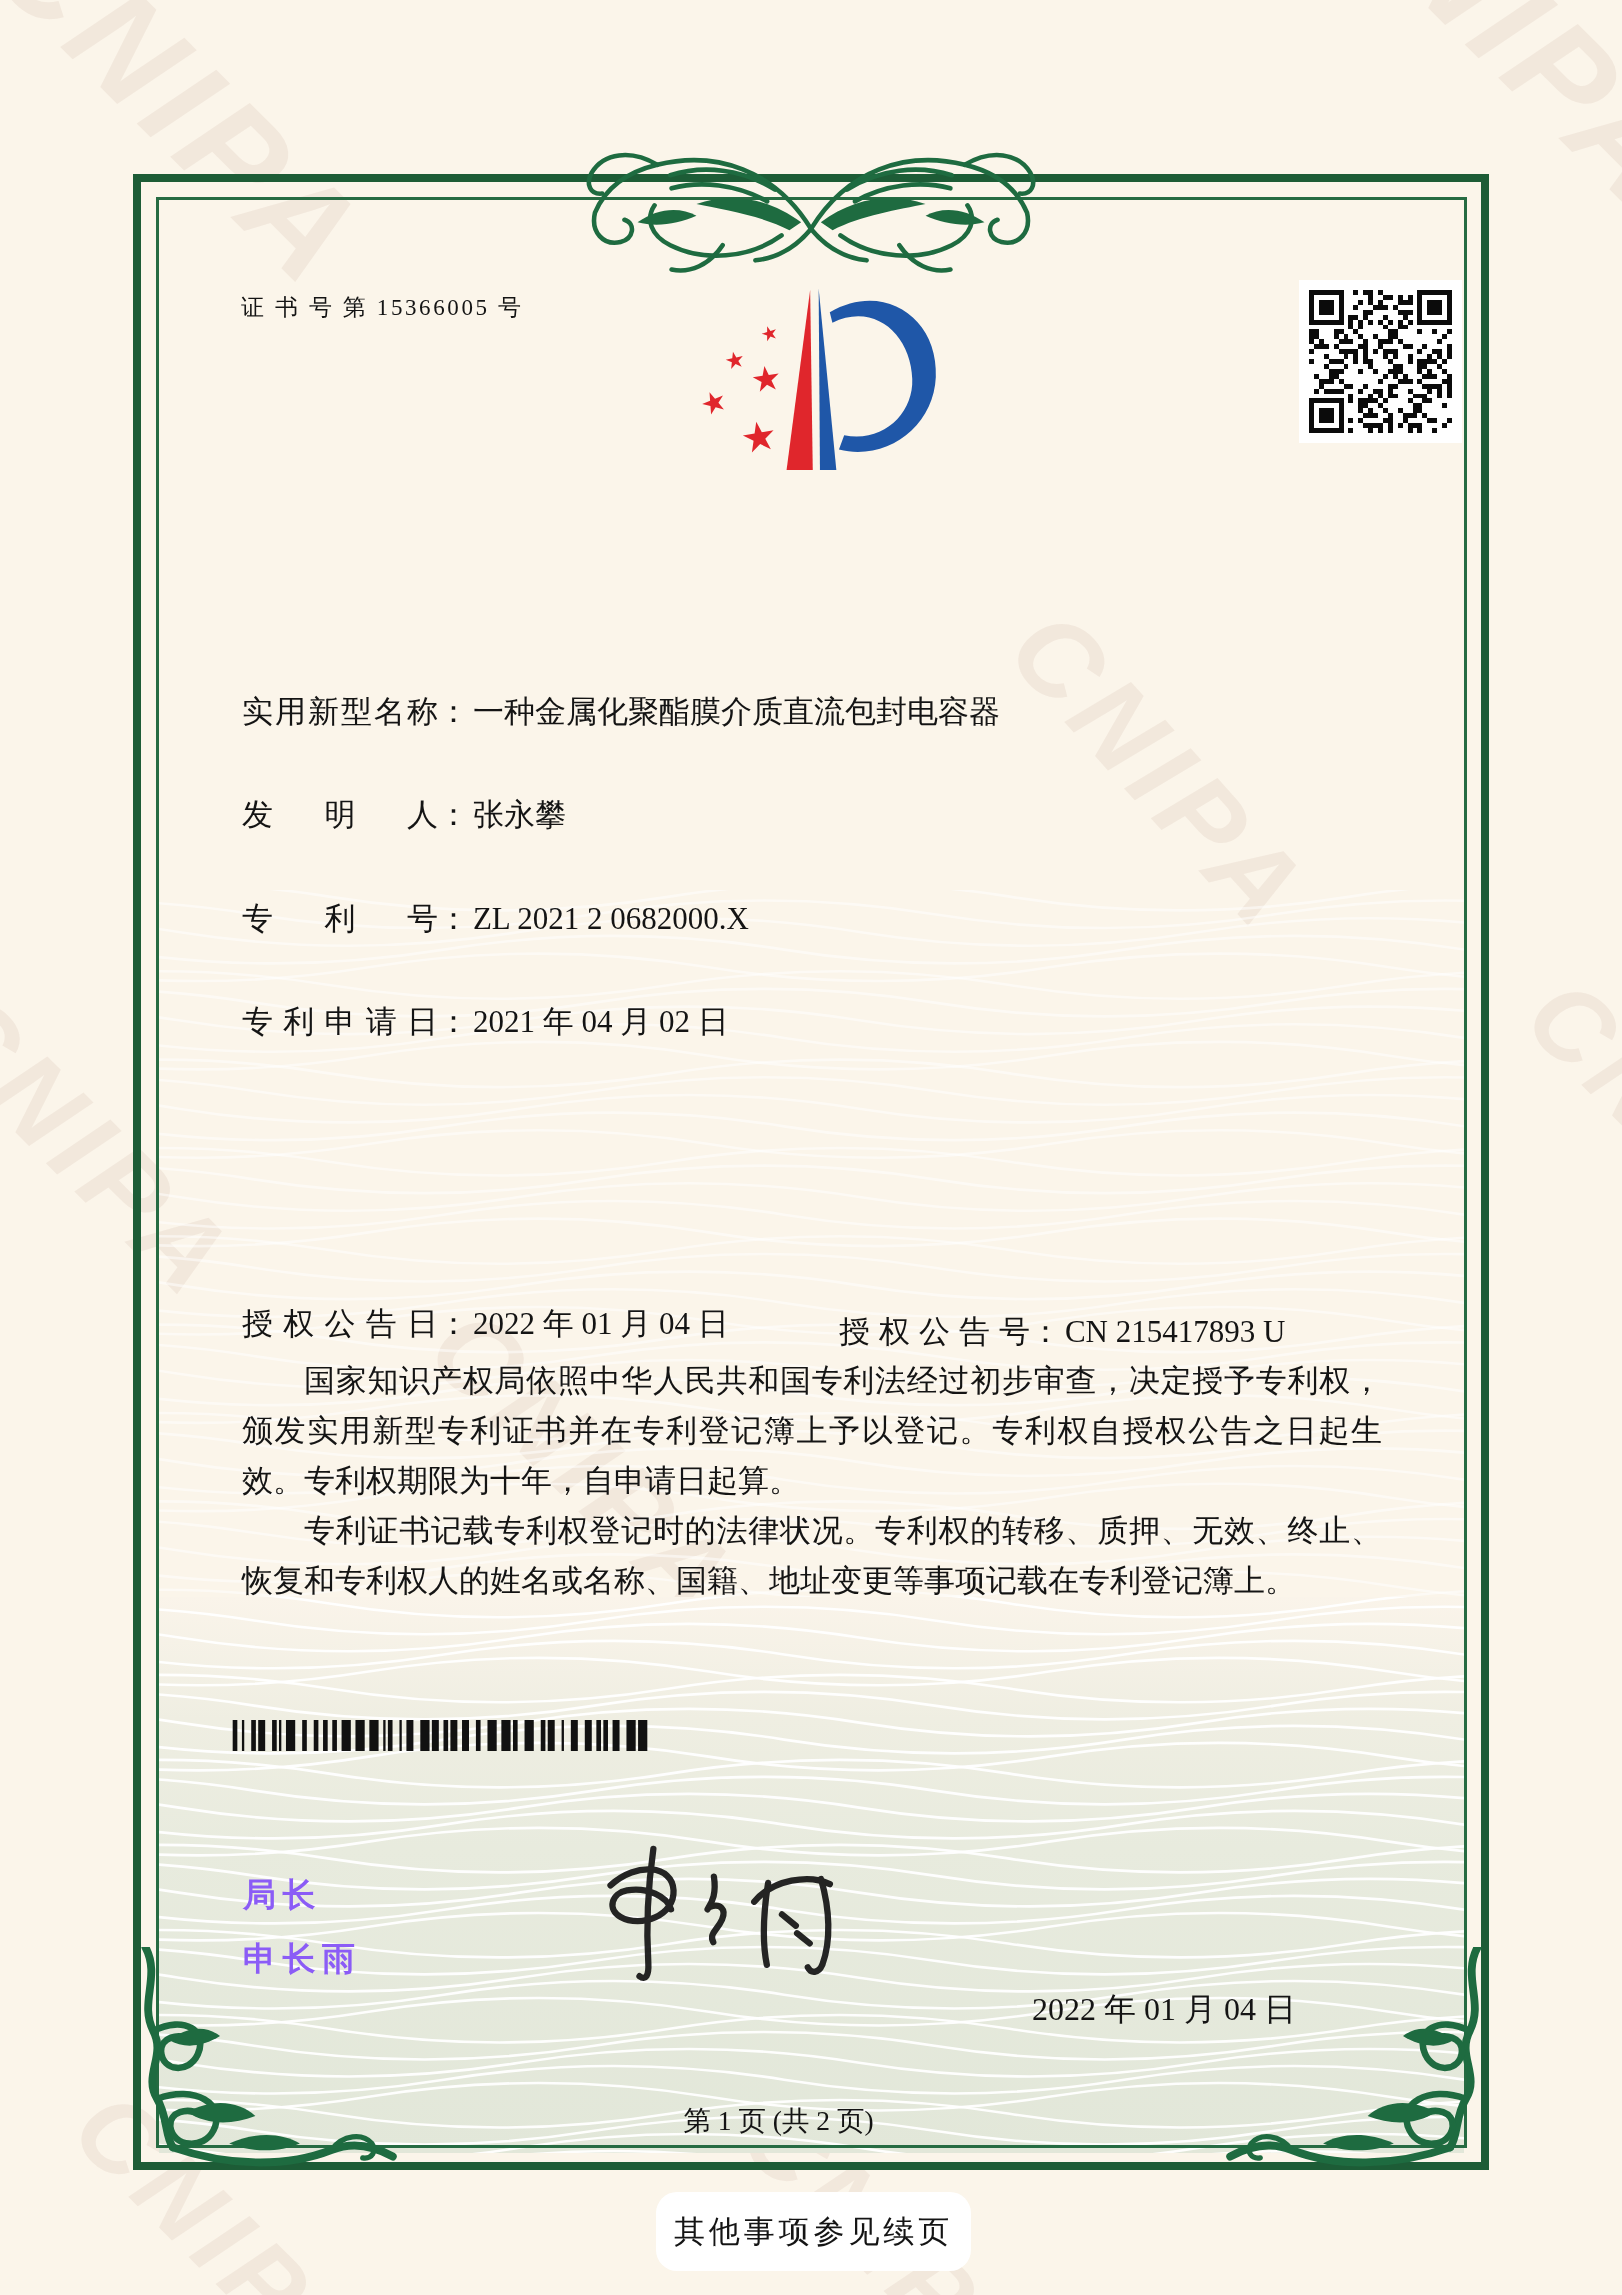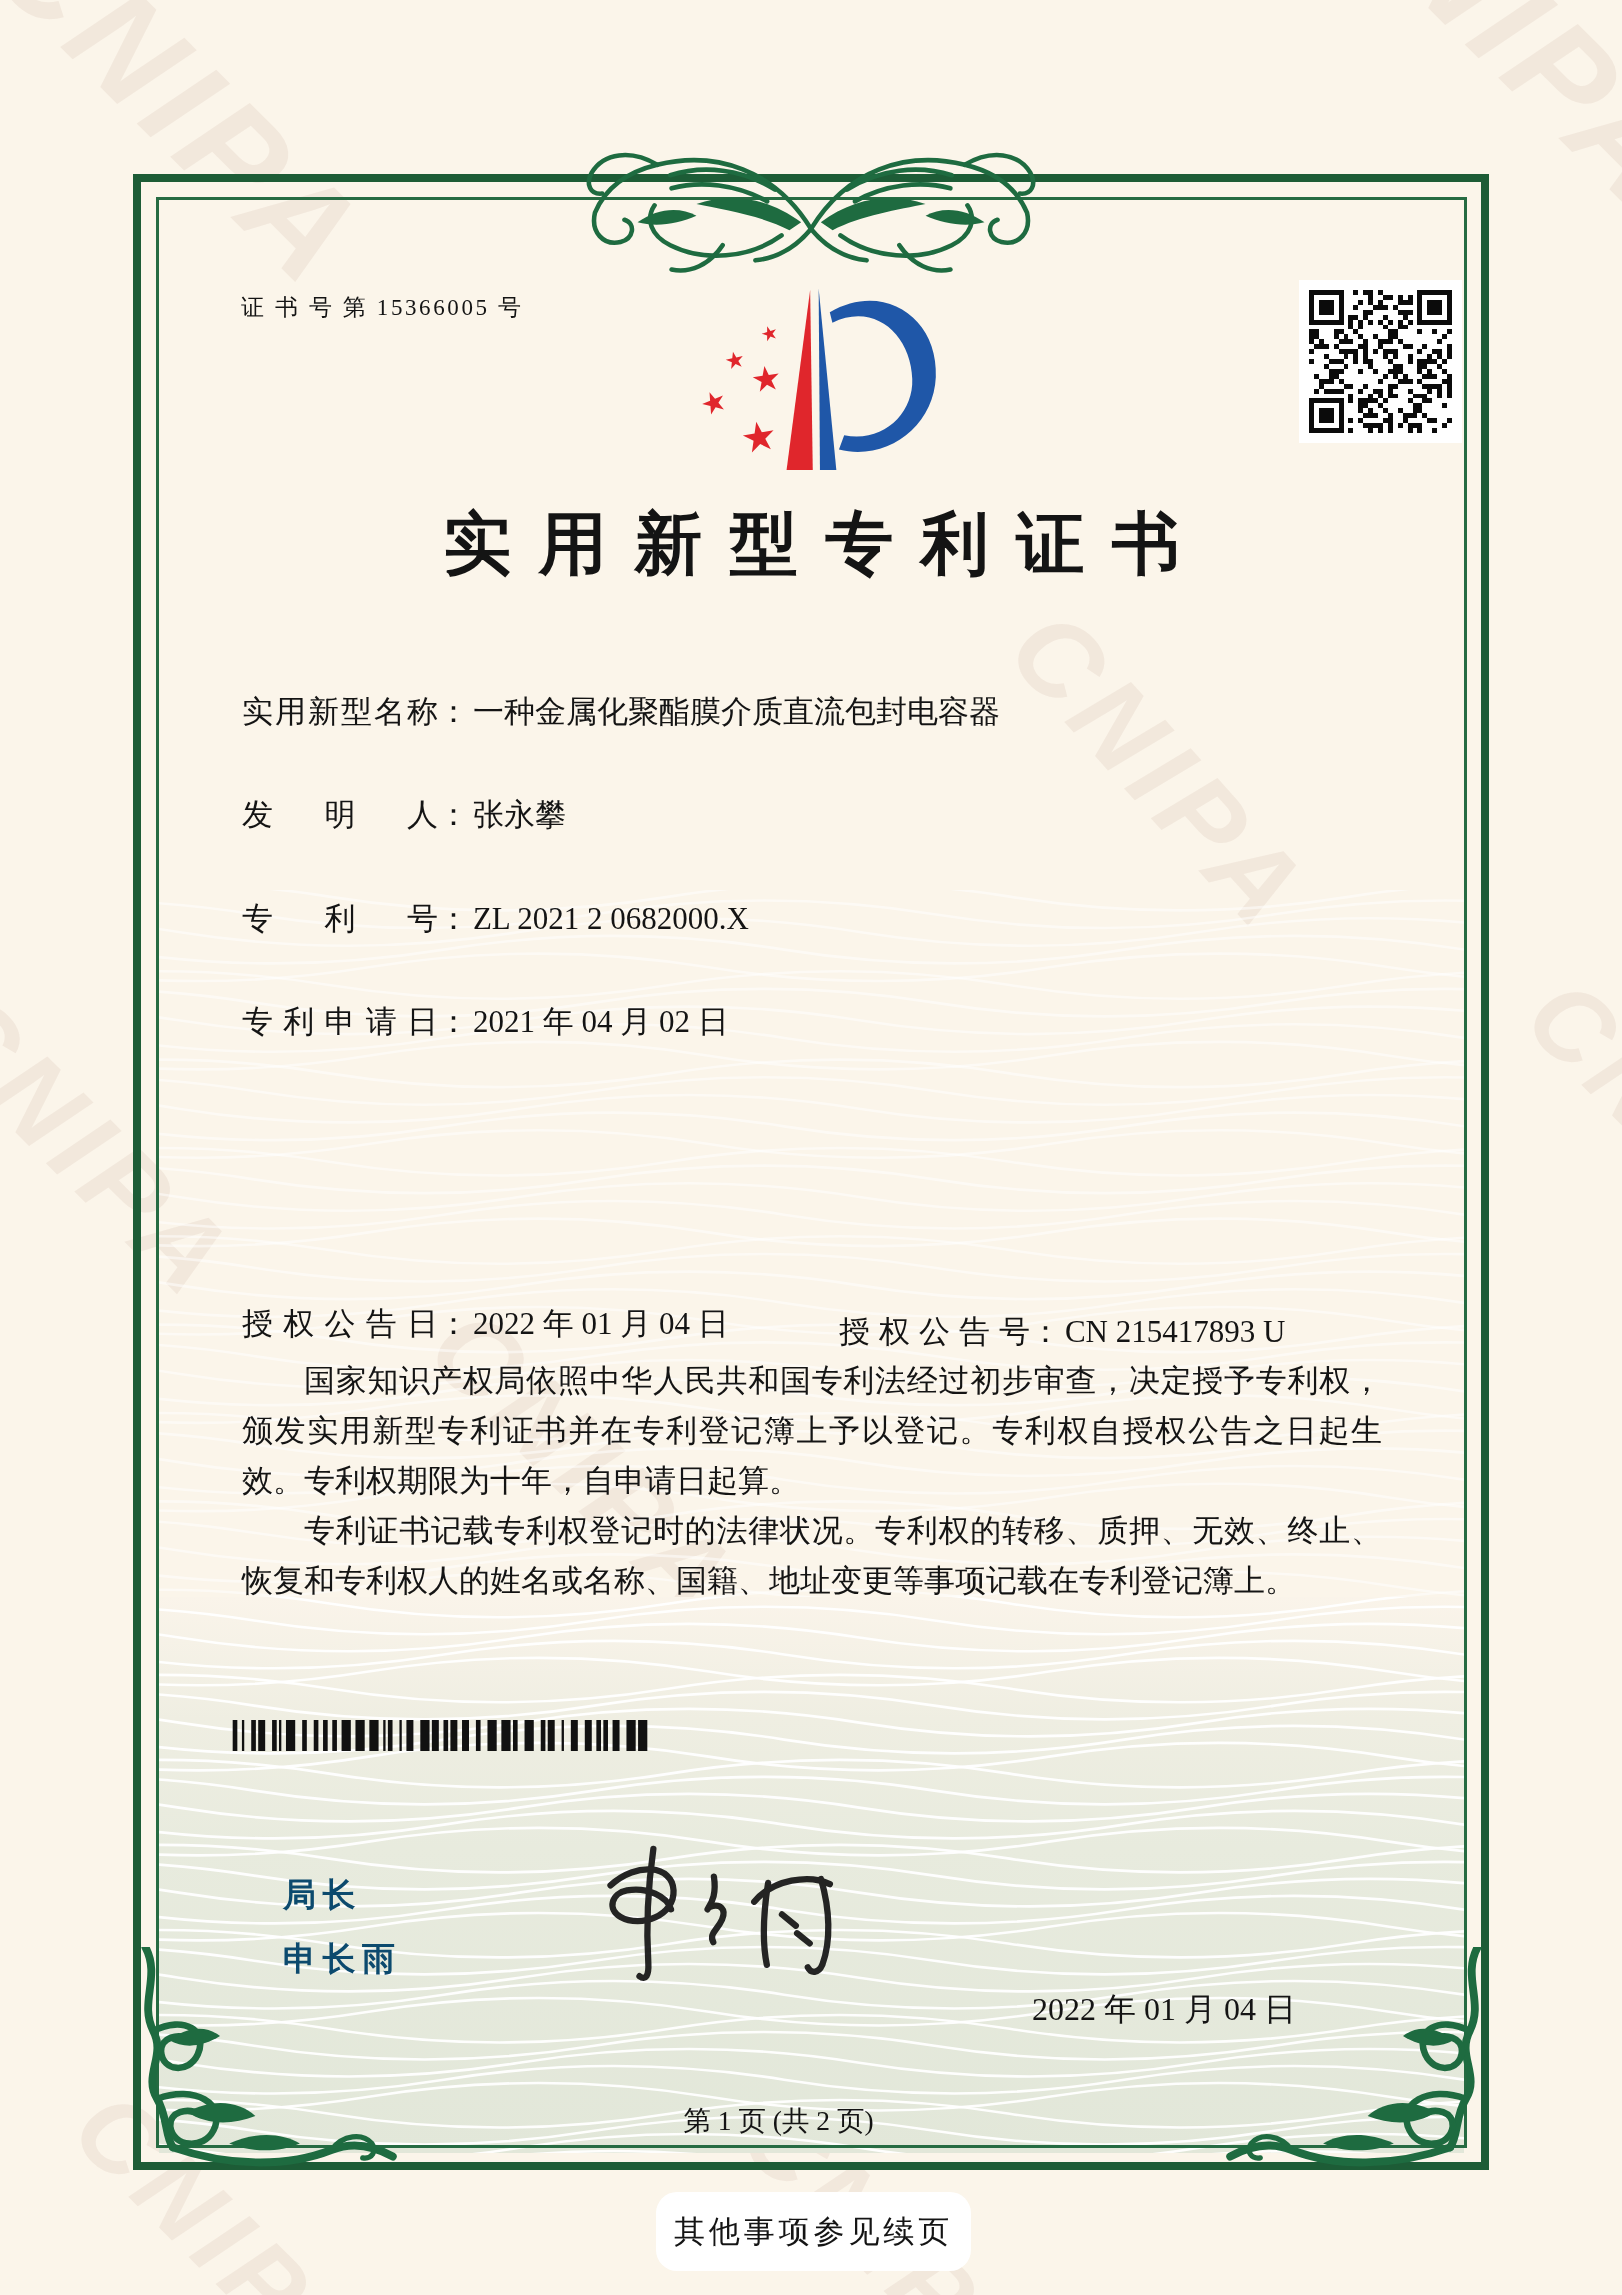--- a/index.html
+++ b/index.html
@@ -28,21 +28,21 @@
   .frow{position:absolute;z-index:6;left:242px;font-size:31px;white-space:nowrap;}
   .flabel{display:inline-block;width:196px;text-align:justify;text-align-last:justify;vertical-align:bottom;}
   .fcolon{display:inline-block;}
   .fvalue{display:inline-block;margin-left:3.9px;}
   .grant2{position:absolute;left:597px;top:0;margin-top:8px;}
   .paras{position:absolute;z-index:6;left:242px;top:1356px;width:1140px;font-size:31px;
          line-height:50px;text-align:justify;}
   .paras p{margin:0;text-indent:2em;}
   .barcode{position:absolute;z-index:6;left:230px;top:1720px;}
   .signer{position:absolute;z-index:6;left:243px;font-size:33px;letter-spacing:6.5px;
-          font-family:"Liberation Sans","DejaVu Sans",sans-serif;font-weight:600;color:#0c4a6e;margin-left:40px;}
+          font-family:"Liberation Sans","DejaVu Sans",sans-serif;font-weight:600;color:#8b5cf6;}
   .sig{position:absolute;z-index:6;left:492px;top:1837px;}
   .issue-date{position:absolute;z-index:6;left:962px;top:1988px;width:334px;text-align:right;font-size:32px;}
   .page-info{position:absolute;z-index:6;left:615px;top:2103px;width:327px;text-align:center;font-size:27.5px;}
   .cont-note{position:absolute;z-index:6;left:656px;top:2192px;width:315px;height:79px;background:#ffffff;
              display:flex;align-items:center;justify-content:center;font-size:31px;letter-spacing:3.9px;border-radius:21px;}
 </style>
 </head>
 <body>
 
 <div class="page">
@@ -563,21 +563,20 @@
         <rect x="6" y="28" width="1" height="1" fill="#0b0b0b"></rect>
         <rect x="8" y="28" width="1" height="1" fill="#0b0b0b"></rect>
         <rect x="12" y="28" width="1" height="1" fill="#0b0b0b"></rect>
         <rect x="14" y="28" width="1" height="1" fill="#0b0b0b"></rect>
         <rect x="16" y="28" width="1" height="1" fill="#0b0b0b"></rect>
         <rect x="20" y="28" width="1" height="1" fill="#0b0b0b"></rect>
         <rect x="22" y="28" width="1" height="1" fill="#0b0b0b"></rect>
         <rect x="25" y="28" width="1" height="1" fill="#0b0b0b"></rect>
       </svg></div>
 
-  <div class="title">实用新型专利证书</div>
 
   <div class="frow" style="top:691px;">
     <span class="flabel">实用新型名称</span><span class="fcolon">：</span><span class="fvalue">一种金属化聚酯膜介质直流包封电容器</span>
   </div>
   <div class="frow" style="top:794px;">
     <span class="flabel">发明人</span><span class="fcolon">：</span><span class="fvalue">张永攀</span>
   </div>
   <div class="frow" style="top:898px;">
     <span class="flabel">专利号</span><span class="fcolon">：</span><span class="fvalue">ZL 2021 2 0682000.X</span>
   </div>

